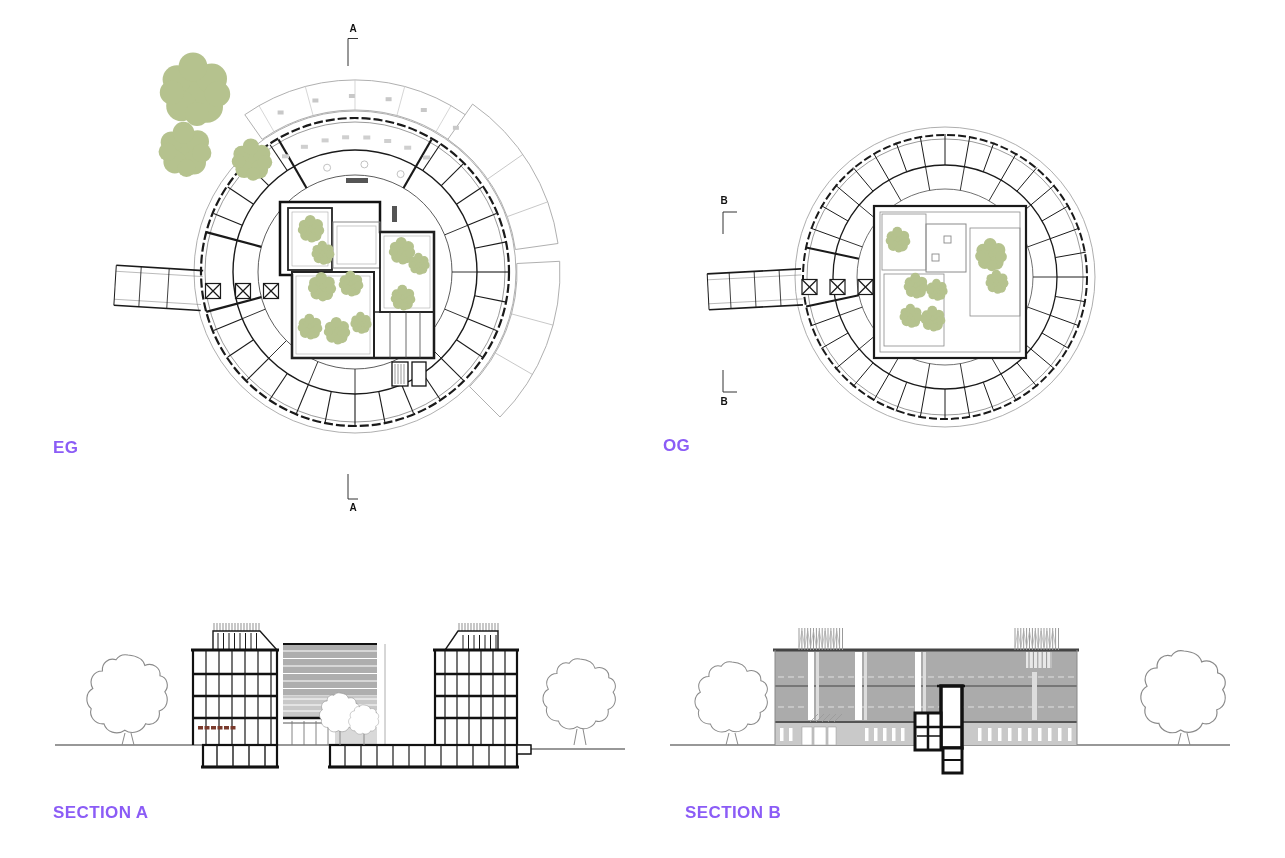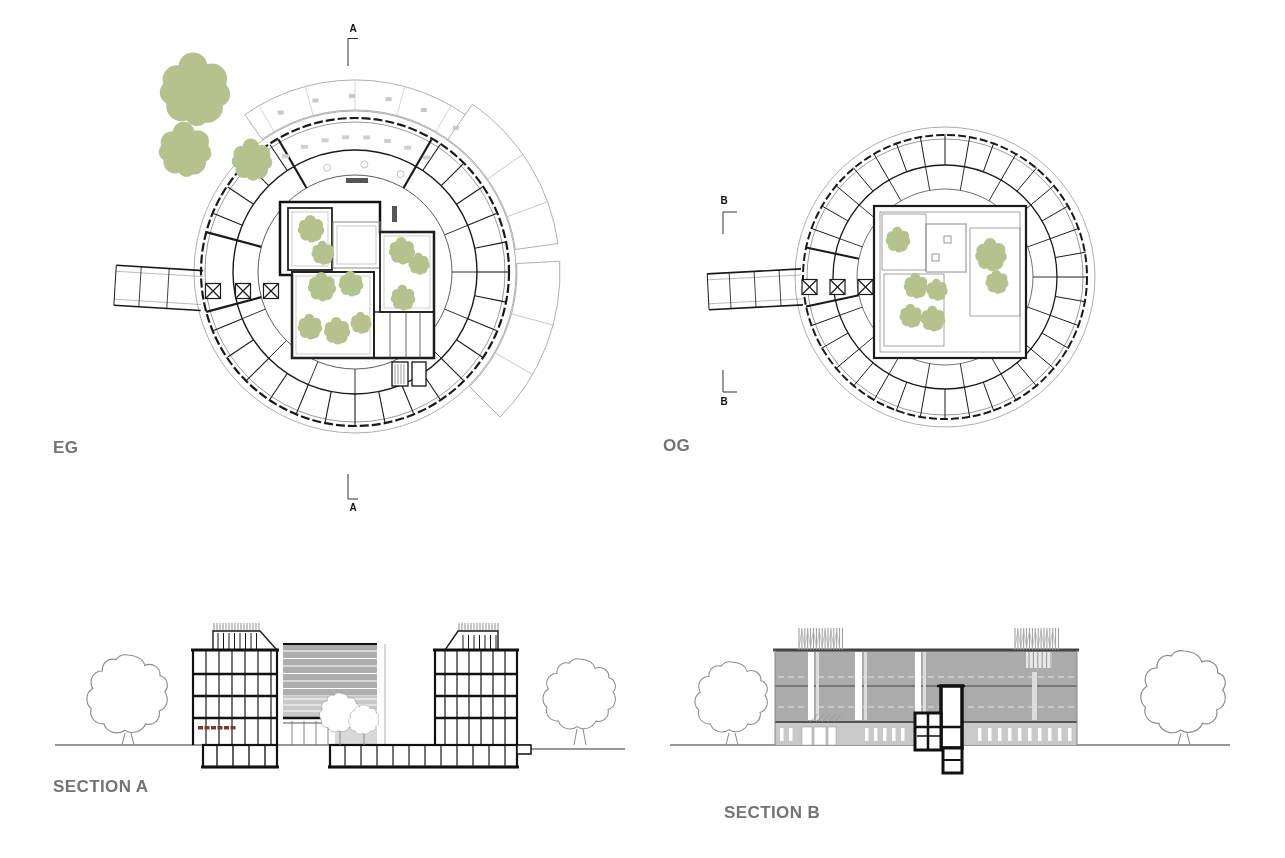--- a/index.html
+++ b/index.html
@@ -1,19 +1,19 @@
 <!DOCTYPE html>
 <html style="--tree-green: #b5c28e; --outline-gray: #8a8a8a; --facade-gray: #ababab; --plinth-gray: #c9c9c9; --atrium-gray: #aeaeae; --light-gray: #c8c8c8; --line-black: #1a1a1a; --accent-dark-red: #7a3a2c;"><head>
 <meta charset="utf-8">
 <style>
   html,body{margin:0;padding:0;background:#fff;}
   body{width:1285px;height:858px;position:relative;font-family:"Liberation Sans",sans-serif;overflow:hidden;}
   .panel{position:absolute;}
   svg{display:block;overflow:visible;}
-  .lbl{position:absolute;font:bold 17px "Liberation Sans",sans-serif;letter-spacing:.4px;color:#737373;}
+  .lbl{position:absolute;font:bold 17px "Liberation Sans",sans-serif;letter-spacing:.4px;color:#8b5cf6;}
   .mk{font:bold 10px "Liberation Sans",sans-serif;fill:#111;}
   use.gtree{fill:var(--tree-green);}
   use.cloud{fill:#fff;stroke:var(--outline-gray);stroke-width:0.028;}
   .dred{fill:var(--accent-dark-red);}
   .thinline{stroke:#b0b0b0;stroke-width:1;fill:#fff;}
 </style>
 </head>
 <body>
 
 <svg width="0" height="0" style="position:absolute">
@@ -631,14 +631,14 @@
     <use class="cloud" href="#cloud" transform="translate(72 103) scale(36)"></use>
     <line x1="521" y1="138" x2="518" y2="150" stroke="#8a8a8a" stroke-width="1"></line>
     <line x1="527" y1="138" x2="530" y2="150" stroke="#8a8a8a" stroke-width="1"></line>
     <use class="cloud" href="#cloud" transform="translate(524 98) scale(42)"></use>
   </g>
 </svg>
 </div>
 
 <div class="lbl" style="left:53px;top:438px">EG</div>
 <div class="lbl" style="left:663px;top:436px">OG</div>
-<div class="lbl" style="left:53px;top:777px">SECTION A</div>
-<div class="lbl" style="left:724px;top:803px">SECTION B</div>
+<div class="lbl" style="left:53px;top:803px">SECTION A</div>
+<div class="lbl" style="left:685px;top:803px">SECTION B</div>
 
 </body></html>

